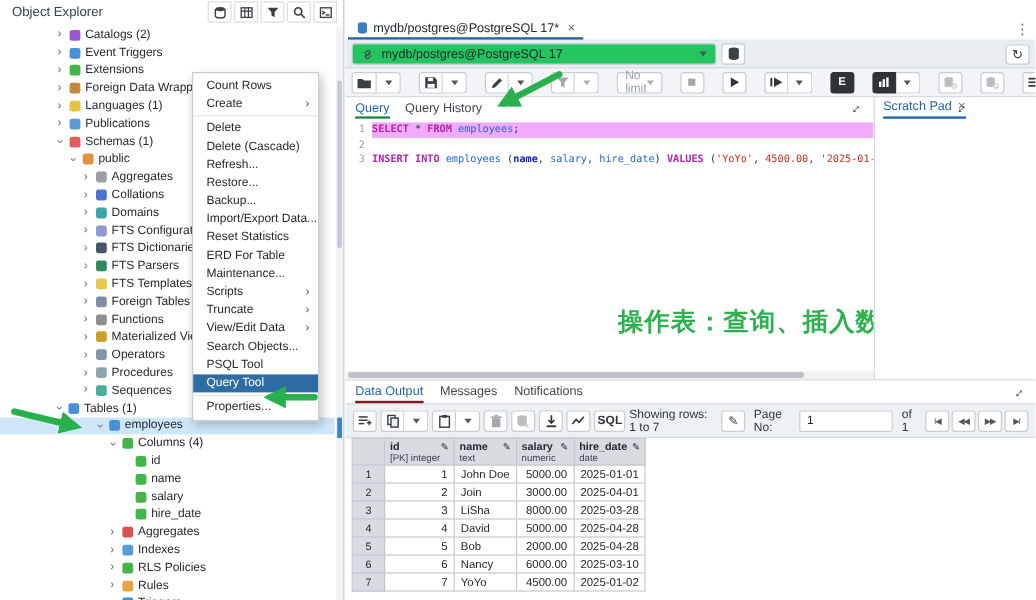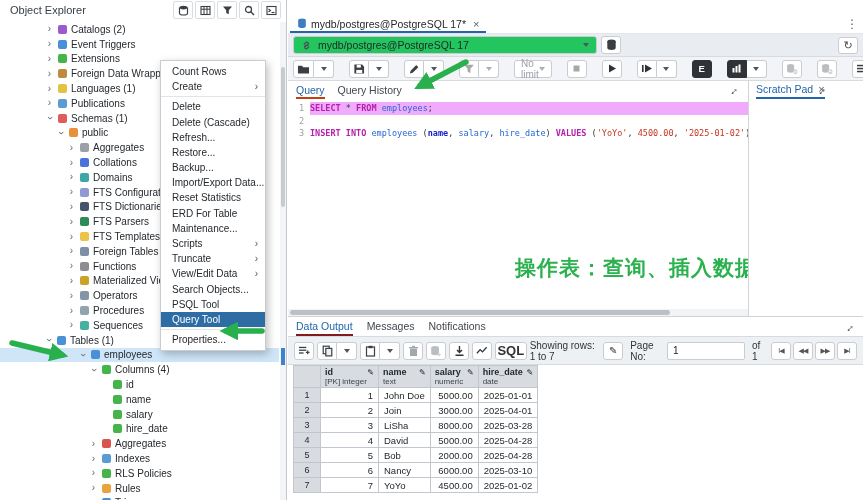--- a/index.html
+++ b/index.html
@@ -53,40 +53,40 @@
   .grp .sqbtn:first-child{border-radius:3px 0 0 3px;}
   .grp .sqbtn:last-child{border-radius:0 3px 3px 0;border-left:none;}
   .limit-select{width:66px;height:18px;background:#fff;border:1px solid #c9cdd2;border-radius:3px;display:flex;align-items:center;justify-content:space-between;padding:0 6px;color:#9aa2ab;font-size:10px;box-sizing:border-box;}
   .darkbtn{background:#2f3337;border-color:#2f3337;color:#fff;font-weight:bold;font-size:9.5px;}
   .helpbtn{width:18px;height:18px;border-radius:50%;background:#2f3337;color:#fff;border:none;display:flex;align-items:center;justify-content:center;font-weight:bold;font-size:10px;}
 
   .workspace{height:236px;display:flex;border-bottom:1px solid #cfd4d9;box-sizing:border-box;}
   .ed-col{flex:1;display:flex;flex-direction:column;min-width:0;}
   .qtabs{height:18px;display:flex;align-items:center;gap:13px;padding:0 8px;position:relative;}
   .qtab{font-size:10.5px;color:#42474d;height:18px;line-height:18px;box-sizing:border-box;}
-  .qtab.active{color:#2166ac;border-bottom:2px solid #c2410c;}
+  .qtab.active{color:#2166ac;border-bottom:2px solid #15803d;}
   .diag{display:inline-block;transform:rotate(-45deg);color:#3a3f44;font-size:11px;}
   .qtabs .diag{position:absolute;right:10px;}
   .editor{flex:1;position:relative;font-family:"DejaVu Sans Mono",monospace;font-size:8.5px;overflow:hidden;background:#fff;}
   #ed-lines{padding-top:3px;}
   .ln{display:flex;height:12.5px;line-height:12.5px;}
   .g{flex:0 0 16px;text-align:right;padding-right:6px;color:#9aa0a6;}
   .code{flex:1;white-space:pre;overflow:hidden;}
   .ln.act .code{background:#f0abfc;}
   .tk-kw{color:#b521ab;font-weight:bold;}
   .tk-kw2{color:#1822c7;font-weight:bold;}
   .tk-id{color:#2467d3;}
   .tk-str{color:#c7331f;}
   .tk-num{color:#c7331f;}
   .tk-pl{color:#333;}
   .annotation{position:absolute;left:227px;top:155px;font-size:21px;font-weight:bold;color:#2bb14e;white-space:nowrap;letter-spacing:1px;}
   .hscroll{height:7px;background:#f1f3f4;position:relative;}
   .hthumb{position:absolute;left:2px;top:1px;height:5px;width:380px;background:#bdc1c6;border-radius:3px;}
 
-  .scratch{width:115px;border-left:1px solid #cfd4d9;display:flex;flex-direction:row;box-sizing:border-box;}
+  .scratch{width:135px;border-left:1px solid #cfd4d9;display:flex;flex-direction:row;box-sizing:border-box;}
   .sc-head{height:18px;display:flex;align-items:center;padding:0 7px;position:relative;}
   .sc-tab{display:flex;align-items:center;gap:5px;height:18px;border-bottom:2px solid #2166ac;box-sizing:border-box;}
   .sc-label{font-size:10.5px;color:#2166ac;}
   .sc-x{color:#57606a;font-size:11px;}
   .sc-head .diag{position:absolute;right:6px;}
   .sc-body{flex:1;background:#fff;}
 
   
   .dataout{flex:1;display:flex;flex-direction:column;min-height:0;}
   .do-tabs{height:19px;display:flex;align-items:center;gap:14px;padding:0 8px;position:relative;}
@@ -630,21 +630,21 @@
             <svg class="ic" width="11" height="12" viewBox="0 0 11 12">
               <path d="M5.5 1v6M3 5l2.5 2.5L8 5" fill="none" stroke="#2f3337" stroke-width="1.4"></path>
               <rect x="1.5" y="9.5" width="8" height="1.5" fill="#2f3337"></rect>
             </svg>
           </span>
         <span class="sqbtn">
             <svg class="ic" width="13" height="11" viewBox="0 0 13 11">
               <path d="M1 8.5l3.5-4 2.5 2.5L11.5 2" fill="none" stroke="#2f3337" stroke-width="1.4"></path>
             </svg>
           </span>
-        <span class="sqbtn" style="font-size:13px;font-weight:bold;color:#2f3337;">SQL</span>
+        <span class="sqbtn" style="font-size:10px;font-weight:bold;color:#2f3337;">SQL</span>
         <div class="do-right">
           <span>Showing rows: 1 to 7</span>
           <span class="sqbtn">
               <span class="pencil">✎</span>
             </span>
           <span>Page No:</span>
           <input class="page-input" value="1" style="">
           <span>of 1</span>
           <span class="nav">
             <span class="sqbtn navb">I◀</span>

